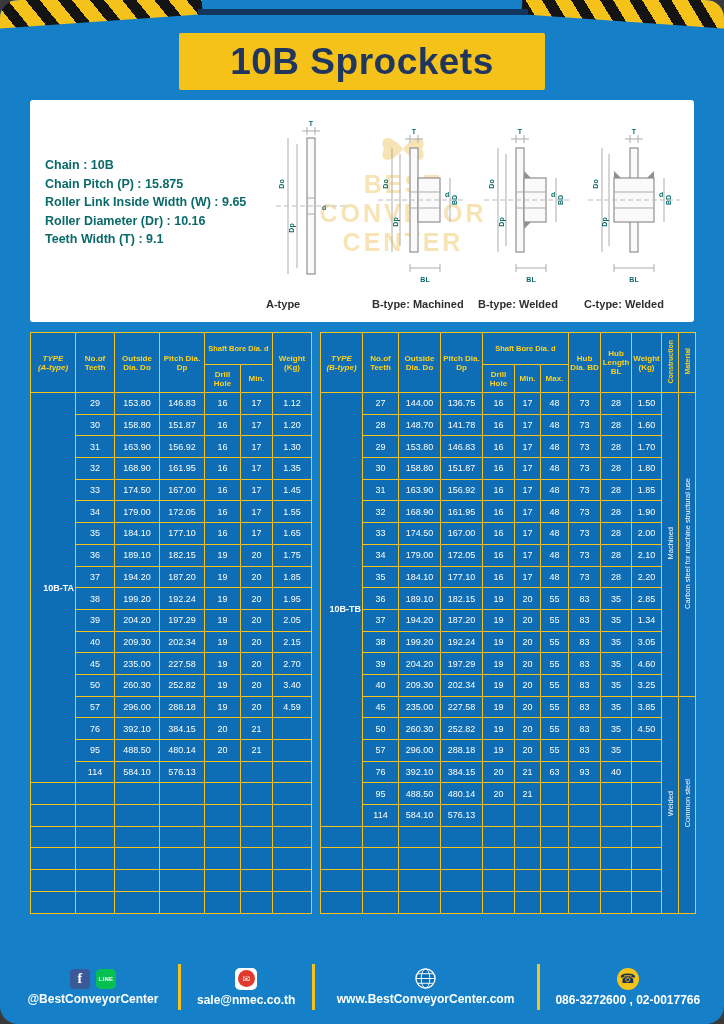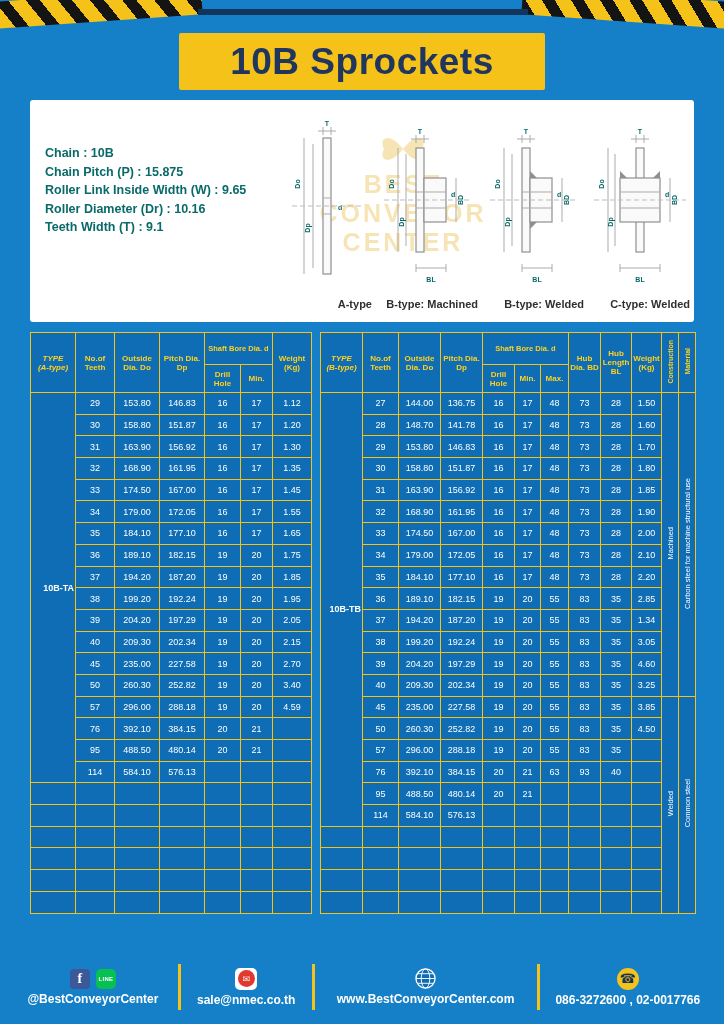--- a/index.html
+++ b/index.html
@@ -1,36 +1,36 @@
 <!DOCTYPE html>
 <html style="--page-blue: #1580C8; --table-blue: #0E6DB4; --accent-yellow: #F5C21A; --title-navy: #21365F; --spec-teal: #0A6A6A;"><head>
 <meta charset="utf-8">
 <style>
   *{margin:0;padding:0;box-sizing:border-box;}
   body{font-family:"Liberation Sans",sans-serif;background:#3a3a3a;}
-  .page{position:relative;width:724px;height:1024px;margin:0 auto;background:var(--page-blue,#1580C8);overflow:hidden;}
+  .page{position:relative;width:724px;height:1024px;margin:0 auto;background:var(--page-blue,#1580C8);overflow:hidden;border-radius:18px;}
 
   
   .hazard{position:absolute;height:27px;background:repeating-linear-gradient(55deg,#141414 0 11px,var(--accent-yellow,#F5C21A) 11px 25px);}
   .hazard-left{top:-5px;left:-16px;width:218px;transform:rotate(-4deg);}
   .hazard-right{top:-5px;right:-16px;width:218px;transform:rotate(4deg);}
   .top-strip{position:absolute;top:9px;left:198px;width:330px;height:6px;background:#12355E;}
 
   .title-banner{position:absolute;top:33px;left:179px;width:366px;height:57px;background:var(--accent-yellow,#F5C21A);
     color:var(--title-navy,#21365F);display:flex;align-items:center;justify-content:center;
     font-size:37px;font-weight:bold;letter-spacing:.5px;border-radius:2px;}
 
   
   .spec-panel{position:absolute;top:100px;left:30px;width:664px;height:222px;background:#fff;border-radius:3px;}
-  .spec-lines{position:absolute;left:15px;top:44px;color:var(--spec-teal,#0A6A6A);font-size:12.5px;font-weight:bold;line-height:18.5px;white-space:nowrap;}
+  .spec-lines{position:absolute;left:15px;top:56px;color:var(--spec-teal,#0A6A6A);font-size:12.5px;font-weight:bold;line-height:18.5px;white-space:nowrap;}
   .watermark{position:absolute;left:268px;top:30px;width:210px;text-align:center;opacity:.30;pointer-events:none;}
   .watermark div{font-size:25px;line-height:29px;font-weight:bold;letter-spacing:3px;color:#E8A90F;}
   .watermark svg{display:block;margin:0 auto 2px;}
   .diagrams{position:absolute;left:236px;top:10px;width:424px;height:206px;display:flex;}
-  .figure{flex:1;display:flex;flex-direction:column;align-items:flex-end;justify-content:flex-end;position:relative;z-index:2;}
+  .figure{flex:1;display:flex;flex-direction:column;align-items:flex-start;justify-content:flex-end;position:relative;z-index:2;}
   .figure svg{display:block;}
   .figure text{font-size:7px;font-weight:bold;fill:var(--spec-teal,#0A6A6A);}
   .figure .dim{stroke:#ABABAB;stroke-width:1;fill:none;}
   .figure .part{stroke:#8F8F8F;stroke-width:1.2;fill:#FAFAFA;}
   .figure .center{stroke:#BDBDBD;stroke-width:1;stroke-dasharray:5 3;}
   .figure .weld{fill:#8F8F8F;}
   .caption{font-size:11px;font-weight:bold;color:#2F2F2F;padding:4px 0 6px;white-space:nowrap;}
 
   
   .tables{position:absolute;top:332px;left:30px;width:664px;display:flex;gap:8px;}

